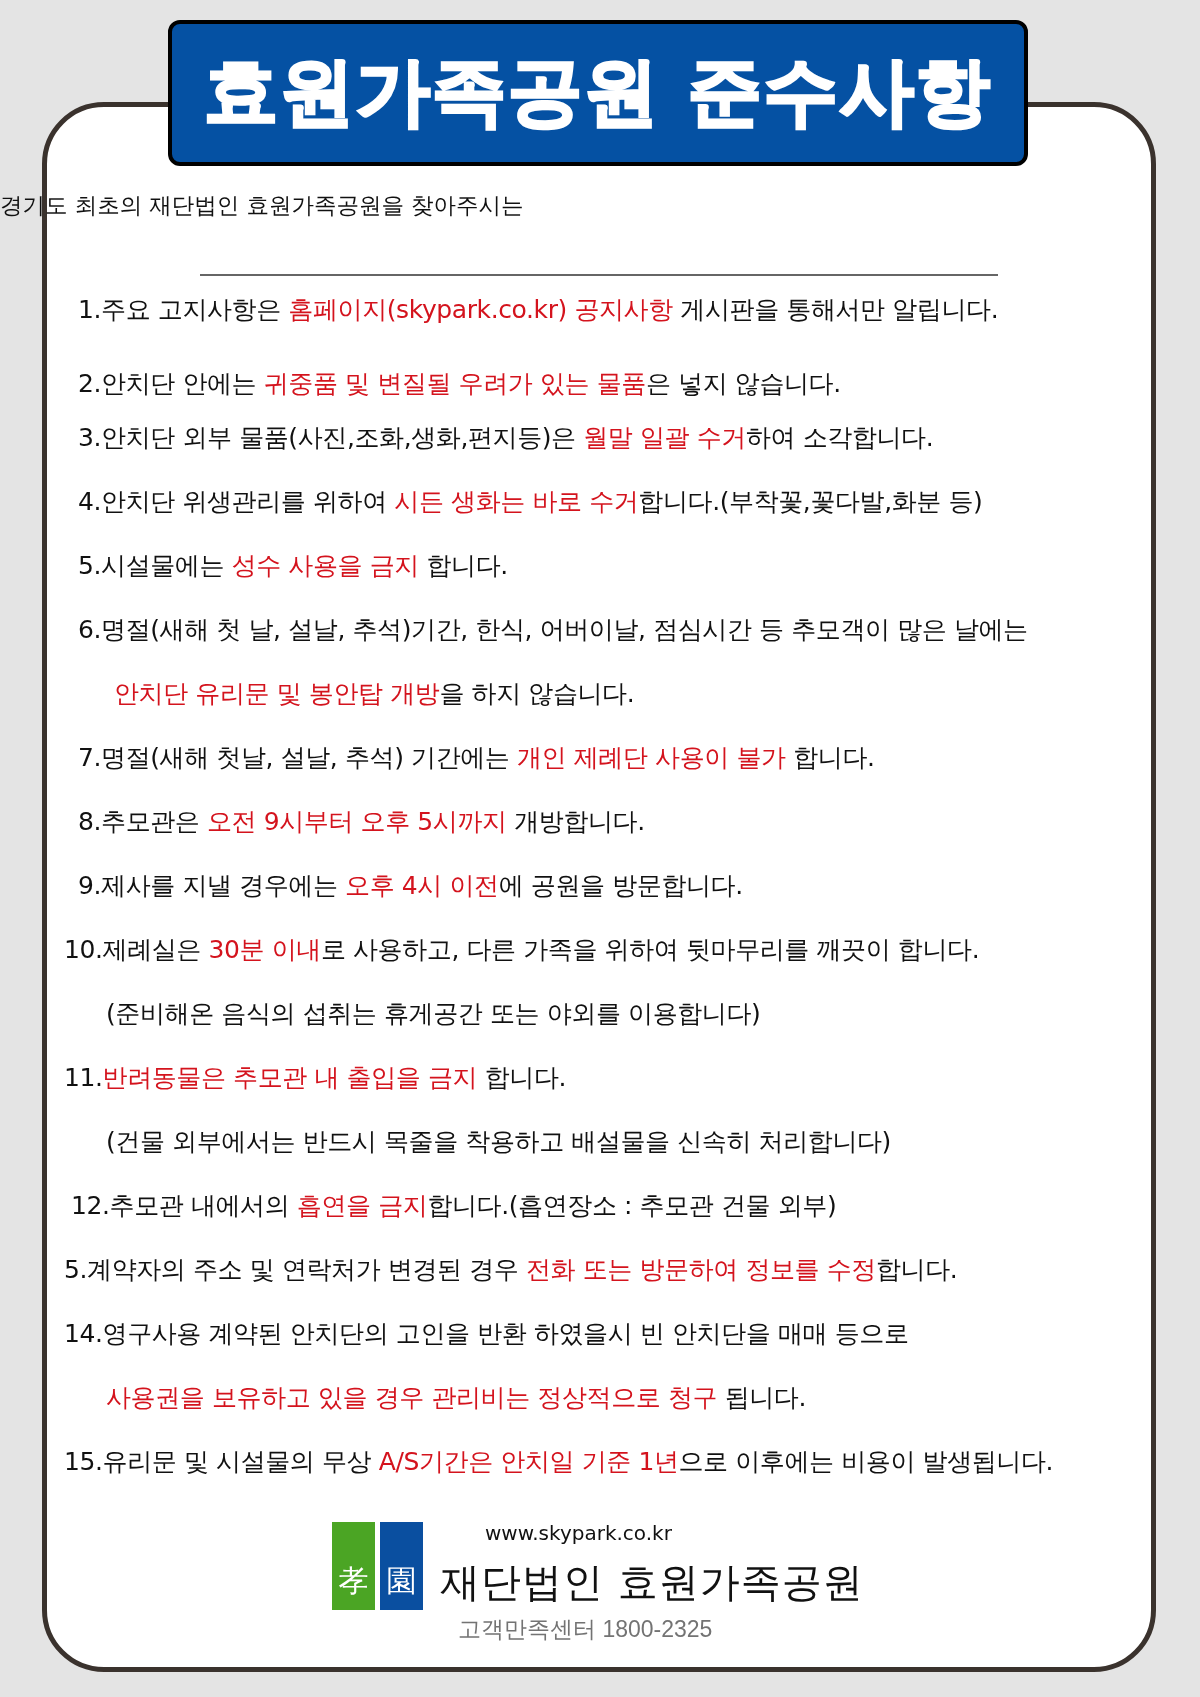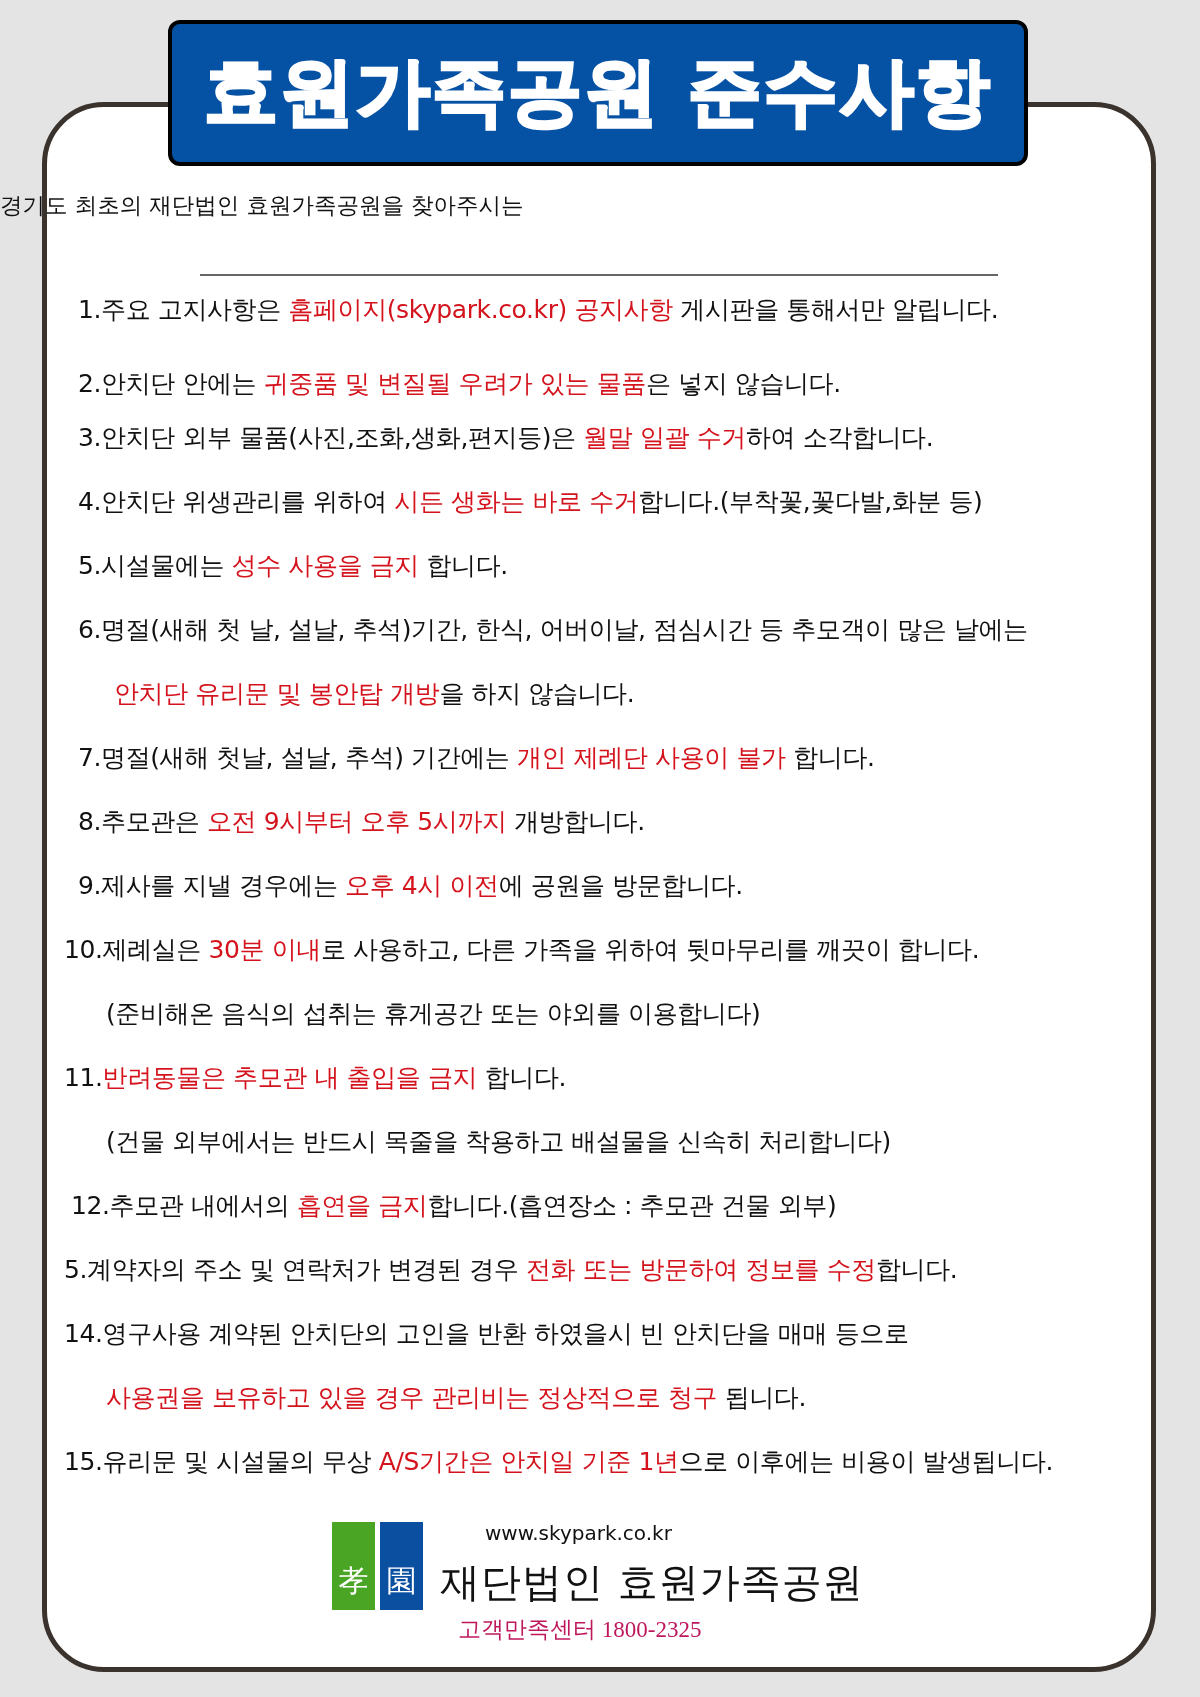--- a/index.html
+++ b/index.html
@@ -85,22 +85,22 @@
     font-family: "DejaVu Sans", sans-serif;
   }
   .footer-org {
     position: absolute; left: 440px; top: 1555px;
     font-size: 40px; color: #111;
     font-family: "DejaVu Sans", sans-serif;
     letter-spacing: 1px;
   }
   .footer-phone {
     position: absolute; left: 458px; top: 1614px;
-    font-size: 23px; color: #be185d;
-    font-family: Liberation Serif, serif;
+    font-size: 23px; color: #737373;
+    font-family: Liberation Sans, sans-serif;
   }
 </style>
 </head>
 <body>
 
 <div class="card"></div>
 
 <div class="title-badge">
   <span class="title-text">효원가족공원 준수사항</span>
 </div>

